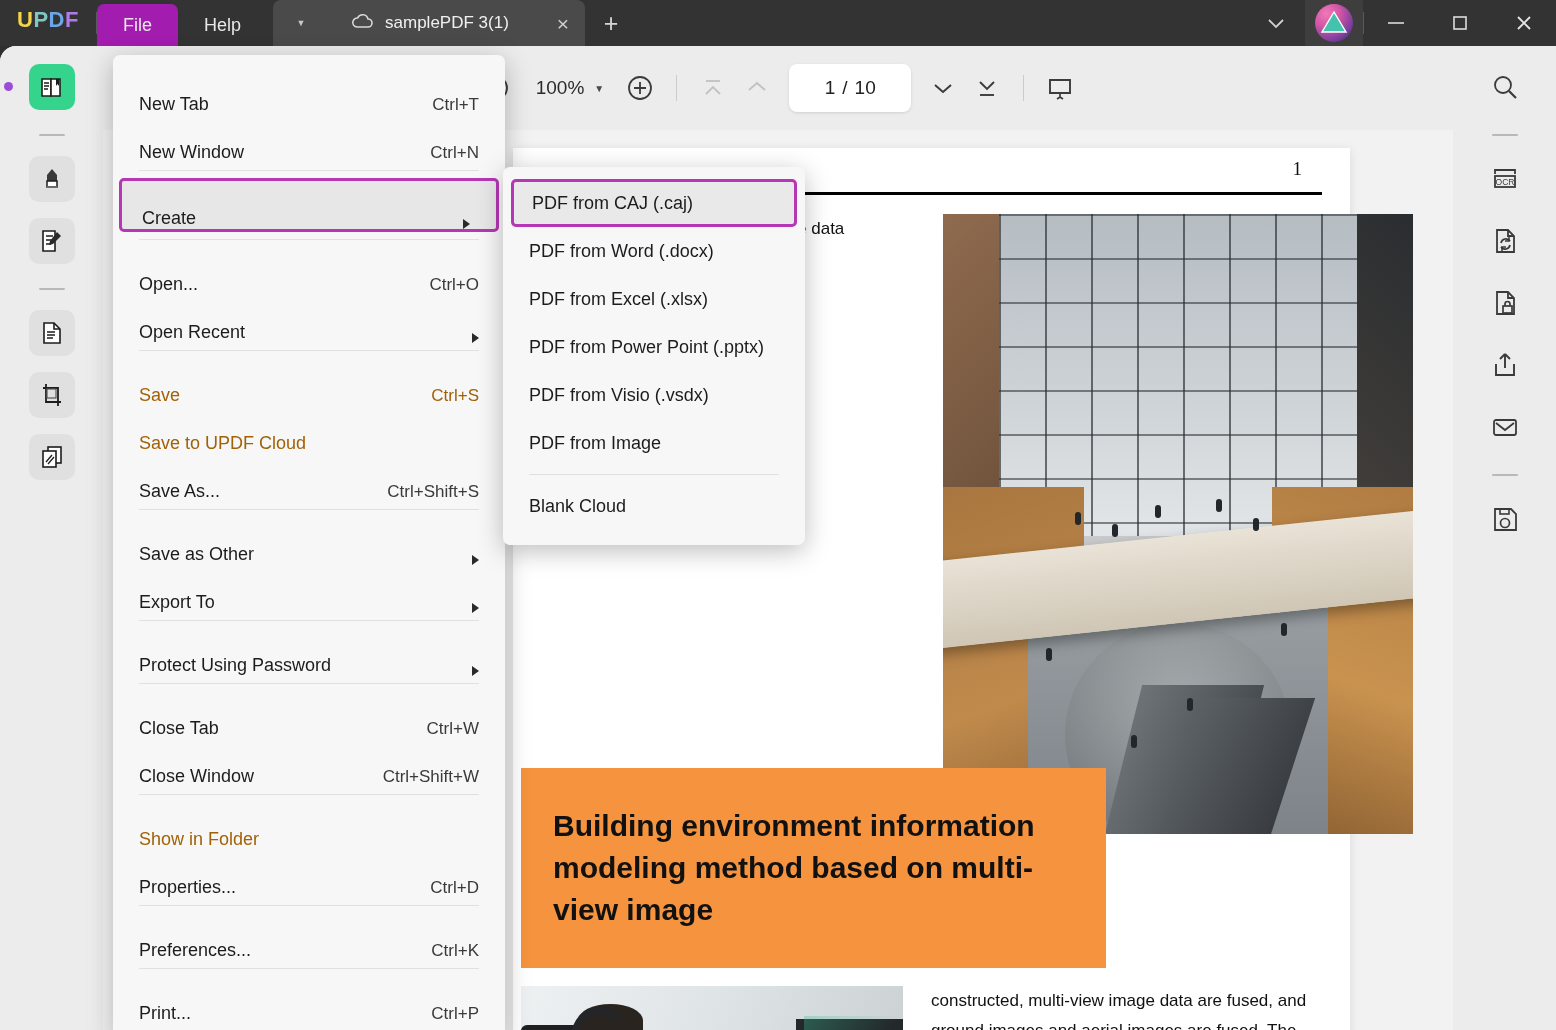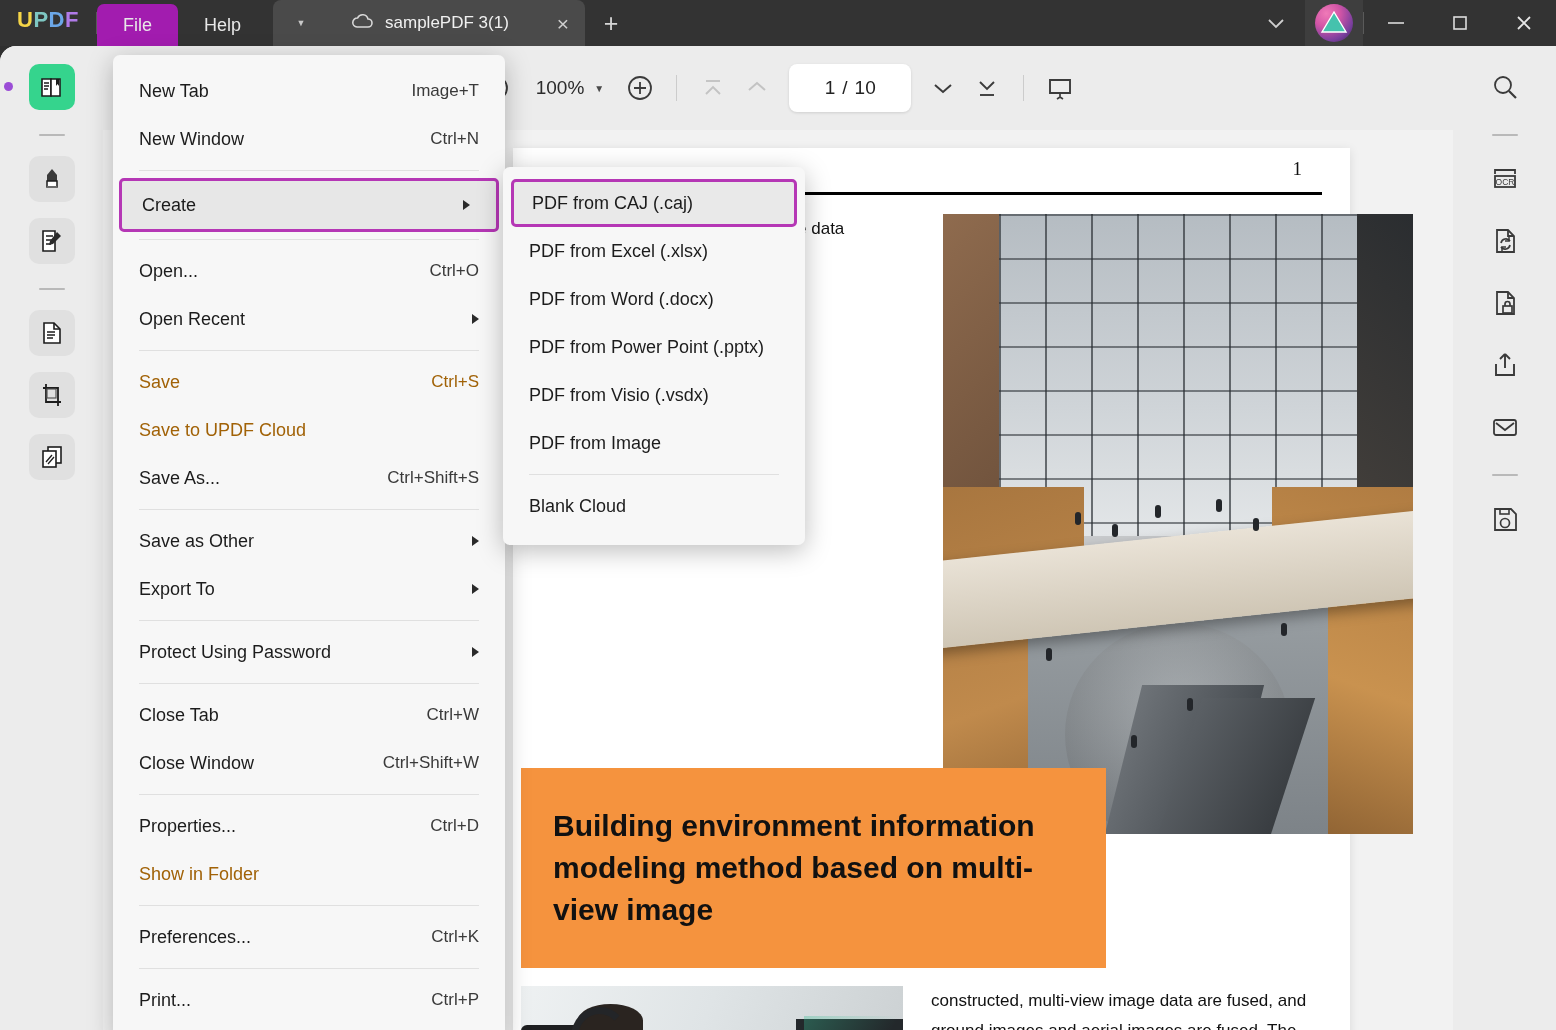--- a/index.html
+++ b/index.html
@@ -176,21 +176,21 @@
 
   .col-right { position:absolute; left:418px; top:838px; width:392px; }
 
   
   .filemenu {
     position:absolute; left:113px; top:55px; width:392px; height:985px;
     background:#f7f7f7; border-radius:7px;
     box-shadow:0 6px 26px rgba(0,0,0,.26); padding:12px 0; overflow:hidden;
   }
   .mi {
-    height:48px; display:flex; align-items:center; padding:0 26px;
+    height:48px; display:flex; align-items:flex-end; padding:0 26px;
     font-size:18px; color:#1c1c1c; position:relative;gap:16px;
   }
   .mi .lbl { flex:1; }
   .mi .acc { color:#3a3a3a; font-size:17px; }
   .mi.disabled .lbl, .mi.disabled .acc { color:#a16207; }
   .mi .arrow { position:absolute; right:26px; width:0; height:0;
     border-left:7px solid #2a2a2a; border-top:5px solid transparent; border-bottom:5px solid transparent; }
   .mi.sel {
     background:#e7e7e7; border:3px solid #b537b5; border-radius:5px;
     margin:0 6px; padding:0 20px; height:54px;
@@ -482,21 +482,21 @@
 
       <div class="col-right">
         <div class="para">constructed, multi-view image data are fused, and ground images and aerial images are fused. The blind area is supplemented by the image to realize multi- angle and all-round image acquisition. Through aerial triangulation processing, dense matching, and texture</div>
       </div>
     </div>
   </div>
 
   <div class="filemenu" id="file-menu">
       <div class="mi">
         <span class="lbl">New Tab</span>
-        <span class="acc">Image+T</span>
+        <span class="acc">Ctrl+T</span>
       </div>
       <div class="mi">
         <span class="lbl">New Window</span>
         <span class="acc">Ctrl+N</span>
       </div>
       <div class="mdiv"></div>
       <div class="mi sel">
         <span class="lbl">Create</span>
         <span class="arrow"></span>
       </div>
@@ -538,48 +538,48 @@
       <div class="mdiv"></div>
       <div class="mi">
         <span class="lbl">Close Tab</span>
         <span class="acc">Ctrl+W</span>
       </div>
       <div class="mi">
         <span class="lbl">Close Window</span>
         <span class="acc">Ctrl+Shift+W</span>
       </div>
       <div class="mdiv"></div>
+      <div class="mi disabled">
+        <span class="lbl">Show in Folder</span>
+      </div>
       <div class="mi">
         <span class="lbl">Properties...</span>
         <span class="acc">Ctrl+D</span>
-      </div>
-      <div class="mi disabled">
-        <span class="lbl">Show in Folder</span>
       </div>
       <div class="mdiv"></div>
       <div class="mi">
         <span class="lbl">Preferences...</span>
         <span class="acc">Ctrl+K</span>
       </div>
       <div class="mdiv"></div>
       <div class="mi">
         <span class="lbl">Print...</span>
         <span class="acc">Ctrl+P</span>
       </div>
     </div>
 
   <div class="submenu" id="create-submenu">
       <div class="si sel">
         <span>PDF from CAJ (.caj)</span>
       </div>
       <div class="si">
+        <span>PDF from Word (.docx)</span>
+      </div>
+      <div class="si">
         <span>PDF from Excel (.xlsx)</span>
-      </div>
-      <div class="si">
-        <span>PDF from Word (.docx)</span>
       </div>
       <div class="si">
         <span>PDF from Power Point (.pptx)</span>
       </div>
       <div class="si">
         <span>PDF from Visio (.vsdx)</span>
       </div>
       <div class="si">
         <span>PDF from Image</span>
       </div>

